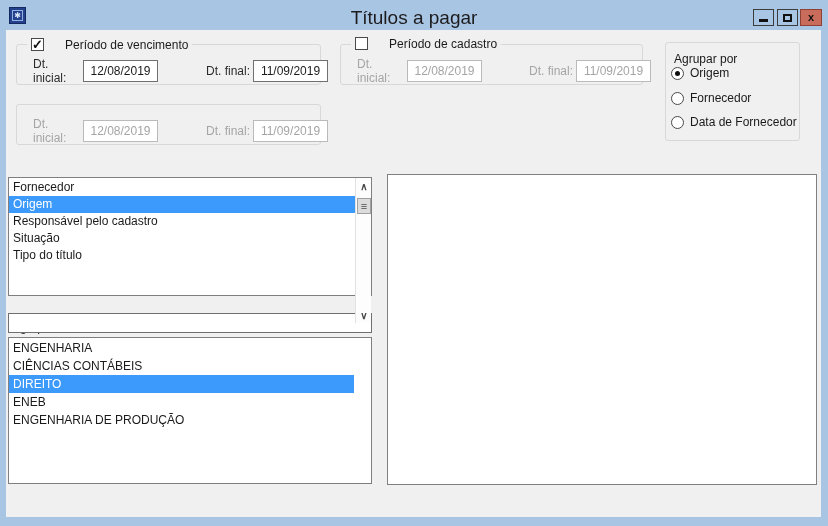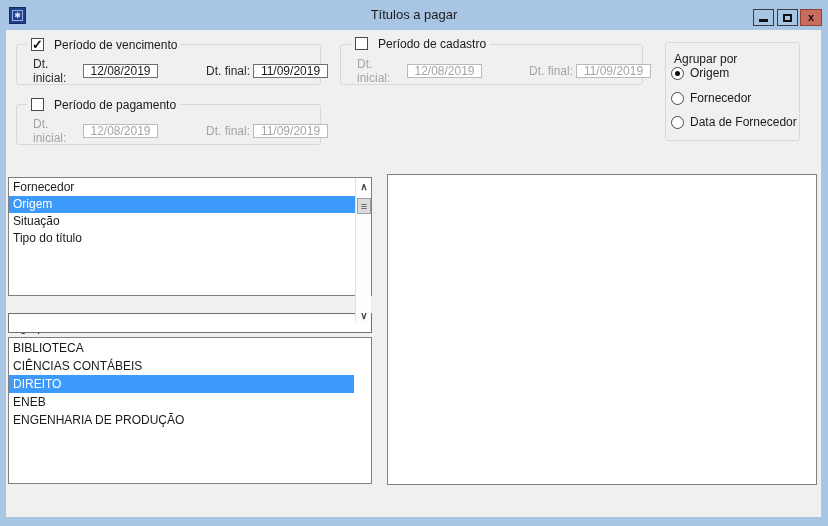--- a/index.html
+++ b/index.html
@@ -7,53 +7,53 @@
   body { font-family: "Liberation Sans", sans-serif; font-size: 12px; color: #1a1a1a; }
 
   .window { position: relative; width: 828px; height: 526px; background: #a9c5e4; overflow: hidden; }
 
   
   .titlebar { position: absolute; left: 0; top: 0; width: 828px; height: 30px; background: #a9c5e4; }
   .app-icon { position: absolute; left: 9px; top: 7px; width: 17px; height: 17px;
               background: #24418e; border: 1px solid #14295f; display: flex; align-items: center; justify-content: center; }
   .app-icon .inner { width: 11px; height: 11px; border: 1px solid #93b1e0; display: flex; align-items: center; justify-content: center;
                      color: #d9e6fa; font-size: 8px; line-height: 8px; }
-  .title { position: absolute; left: 0; right: 0; top: 7px; text-align: center; font-size: 13px; color: #1c1c1c; }
+  .title { position: absolute; left: 0; right: 0; top: 7px; text-align: center; font-size: 19px; color: #1c1c1c; }
   .cap-btn { position: absolute; top: 9px; width: 21px; height: 17px; border: 1px solid #3c3c3c;
              display: flex; align-items: center; justify-content: center; cursor: default; }
   .btn-min { left: 753px; }
   .btn-max { left: 777px; }
   .btn-close { left: 800px; width: 22px; background: #c96c5c; border-color: #8f4136; }
   .glyph-min { width: 9px; height: 3px; background: #111; margin-top: 6px; }
   .glyph-max { width: 9px; height: 8px; border: 2px solid #111; background: transparent; }
   .glyph-close { font-weight: bold; font-size: 11px; color: #101010; line-height: 11px; }
 
   
   .client { position: absolute; left: 6px; top: 30px; width: 815px; height: 487px; background: #f0f0f0; }
   
 
   .groupbox { position: absolute; border: 1px solid #d8d8d8; border-radius: 3px; background: #f0f0f0; }
   .g-venc { left: 10px; top: 14px; width: 305px; height: 41px; }
   .g-cad  { left: 334px; top: 14px; width: 303px; height: 41px; }
   .g-pag  { left: 10px; top: 74px; width: 305px; height: 41px; }
   .g-agr  { left: 659px; top: 12px; width: 135px; height: 99px; }
 
-  .legend { position: absolute; background: #f0f0f0; display: flex; align-items: center; gap: 10px; padding: 0 4px; height: 15px; }
+  .legend { position: absolute; background: #f0f0f0; display: flex; align-items: center; gap: 21px; padding: 0 4px; height: 15px; }
   .lg-venc { left: 21px; top: 7px; }
   .lg-cad  { left: 345px; top: 6px; text-align: center; }
   .lg-pag  { left: 21px; top: 67px; }
   .lg-agr  { left: 664px; top: 21px; }
 
   .checkbox { width: 13px; height: 13px; background: #fff; border: 1px solid #494949; position: relative; flex: 0 0 auto; }
   .checkbox.checked::after { content: "\2713"; position: absolute; left: 0px; top: -2px; font-size: 13px; font-weight: bold; color: #111; }
 
   .date-row { position: absolute; display: flex; align-items: center; }
   .dr-venc { left: 27px; top: 27px; } .dr-cad { left: 351px; top: 27px; } .dr-pag { left: 27px; top: 87px; }
   .date-label { color: #2b2b2b; }
-  .date-input { width: 75px; height: 14px; border: 1px solid #707070; background: #fff; text-align: center;
+  .date-input { width: 75px; height: 22px; border: 1px solid #707070; background: #fff; text-align: center;
                 font-family: "Liberation Sans", sans-serif; font-size: 12px; color: #1a1a1a; }
   .lbl-ini { width: 50px; }
   .lbl-fin { width: 47px; margin-left: 48px; }
   .dr-cad .lbl-ini { width: 50px; }
   .dr-cad .lbl-fin { margin-left: 47px; }
   .disabled .date-label { color: #a5a5a5; }
   .disabled .date-input { border-color: #bababa; color: #a5a5a5; }
 
   .radio-row { position: absolute; left: 665px; display: flex; align-items: center; gap: 6px; height: 14px; }
   .radio { width: 13px; height: 13px; border-radius: 50%; border: 1px solid #494949; background: #fff; position: relative; flex: 0 0 auto; }
@@ -124,24 +124,20 @@
       <span>Período de cadastro</span>
     </div>
     <div class="date-row dr-cad disabled">
       <span class="date-label lbl-ini">Dt. inicial:</span>
       <input class="date-input" value="12/08/2019" style="">
       <span class="date-label lbl-fin">Dt. final:</span>
       <input class="date-input" value="11/09/2019" style="">
     </div>
 
     <div class="groupbox g-pag"></div>
-    <div class="legend lg-pag">
-      <span class="checkbox"></span>
-      <span>Período de pagamento</span>
-    </div>
     <div class="date-row dr-pag disabled">
       <span class="date-label lbl-ini">Dt. inicial:</span>
       <input class="date-input" value="12/08/2019" style="">
       <span class="date-label lbl-fin">Dt. final:</span>
       <input class="date-input" value="11/09/2019" style="">
     </div>
 
     <div class="groupbox g-agr"></div>
     <div class="legend lg-agr">
       <span>Agrupar por</span>
@@ -158,29 +154,30 @@
         <div class="radio-row" style="top: 85px;">
           <span class="radio"></span>
           <span>Data de Fornecedor</span>
         </div>
       </div>
 
     <div class="field-label lbl-selecao">Seleção</div>
     <div class="listbox lb-selecao">
         <div class="li">Fornecedor</div>
         <div class="li selected">Origem</div>
+        <div class="li">Responsável pelo cadastro</div>
         <div class="li">Situação</div>
         <div class="li">Tipo do título</div>
       </div>
 
     <div class="field-label lbl-contexto">Agrupar</div>
     <input class="ctx-input" value="" style="">
 
     <div class="listbox lb-contexto">
-        <div class="li">BIBLIOTECA</div>
+        <div class="li">ENGENHARIA</div>
         <div class="li">CIÊNCIAS CONTÁBEIS</div>
         <div class="li selected">DIREITO</div>
         <div class="li">ENEB</div>
         <div class="li">ENGENHARIA DE PRODUÇÃO</div>
       </div>
     <div class="scrollbar">
       <div class="sb-btn sb-up">∧</div>
       <div class="sb-thumb">≡</div>
       <div class="sb-btn sb-down">∨</div>
     </div>

